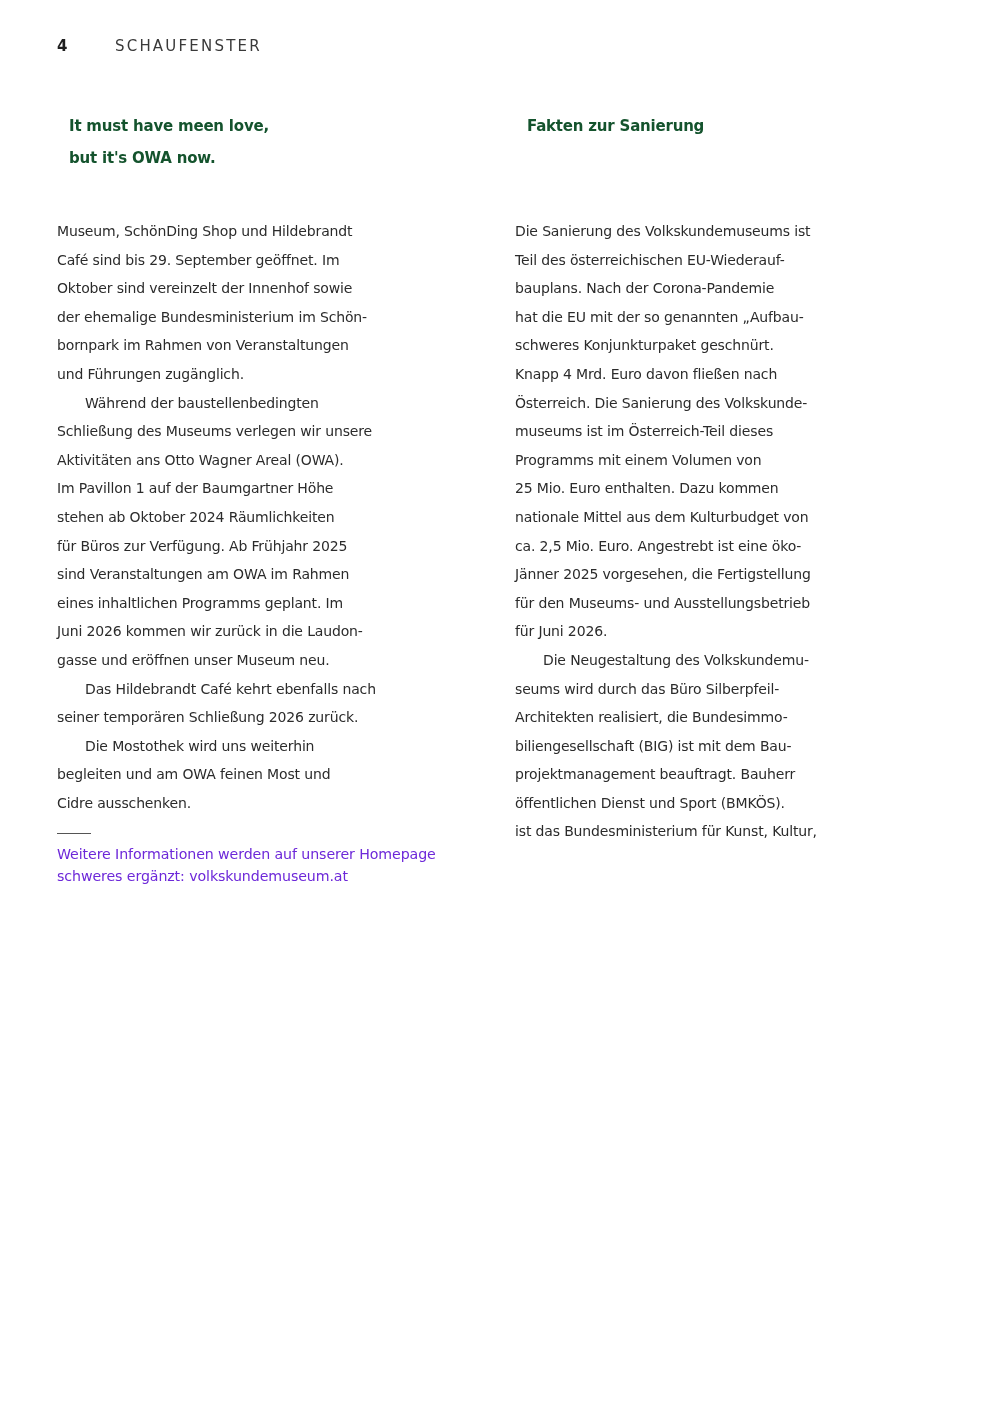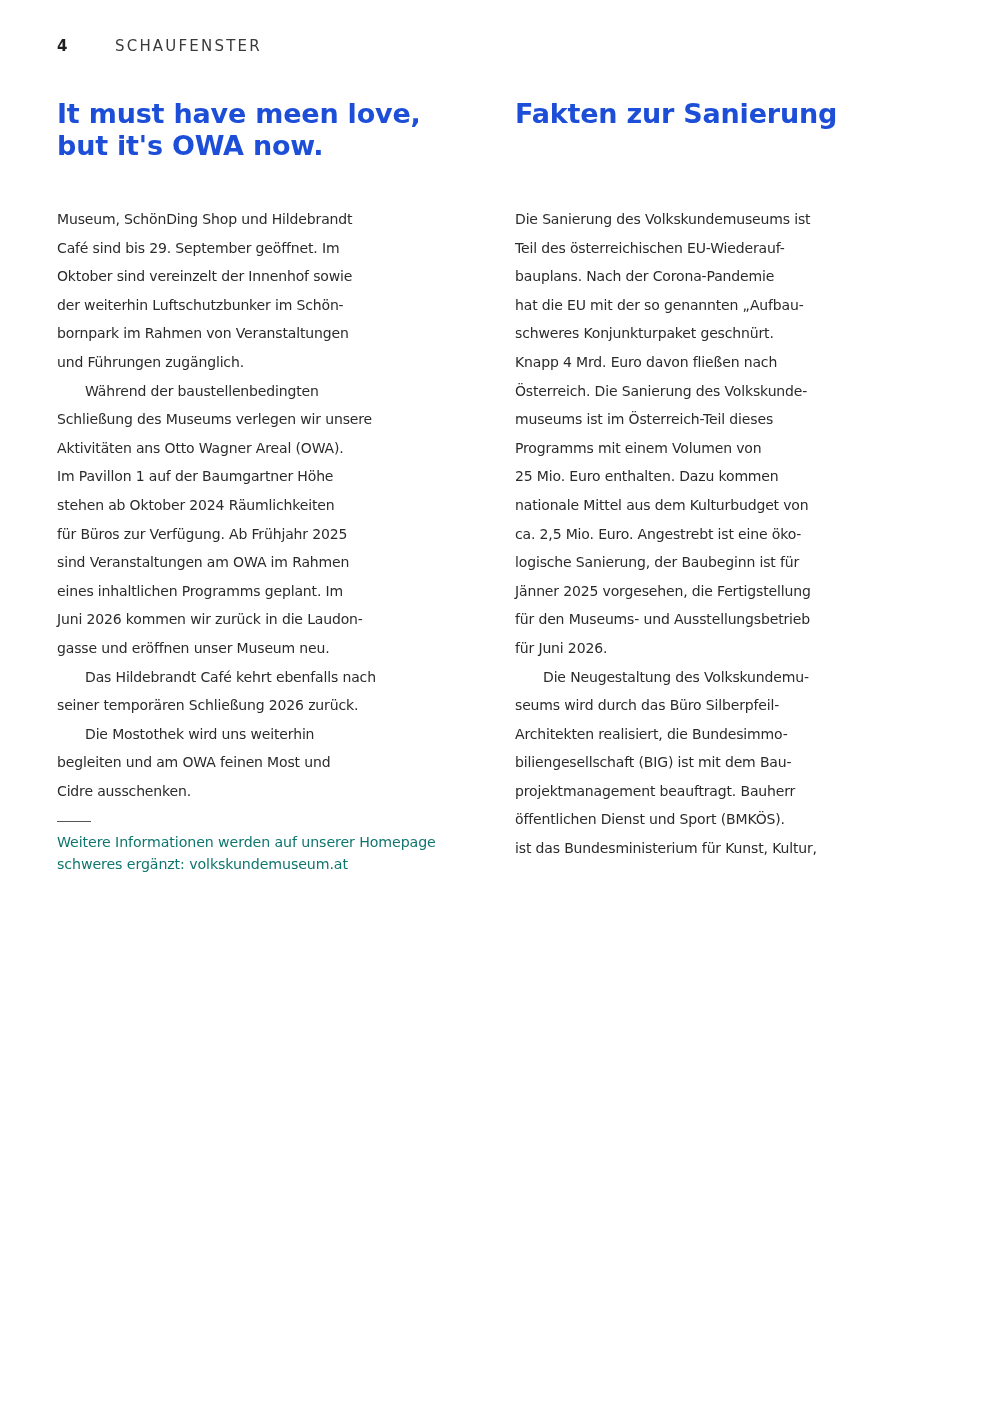--- a/index.html
+++ b/index.html
@@ -36,24 +36,24 @@
     }
     .column {
       position: absolute;
       top: 98px;
       width: 440px;
     }
     .col-left { left: 57px; }
     .col-right { left: 515px; }
     .headline {
       font-weight: bold;
-      font-size: 27px;
+      font-size: 15px;
       line-height: 32px;
-      color: #1d4ed8;
-      margin: 0;
+      color: #14532d;
+      margin: 12px;
       letter-spacing: -0.2px;
     }
     .body-text {
       font-size: 14px;
       line-height: 28.6px;
       color: #2b2b2b;
       letter-spacing: -0.15px;
     }
     .col-left .body-text { margin-top: 43px; }
     .col-right .body-text { margin-top: 43px; }
@@ -64,21 +64,21 @@
     .indent { padding-left: 28px; }
     .rule {
       width: 34px;
       height: 1px;
       background: #555555;
       margin-top: 16px;
     }
     .footnote {
       font-size: 14.2px;
       line-height: 21.5px;
-      color: #0f766e;
+      color: #6d28d9;
       margin-top: 10px;
       letter-spacing: -0.1px;
     }
   </style>
 </head>
 <body>
 
 <div class="header">
   <span class="page-number">4</span>
   <span class="section-name">SCHAUFENSTER</span>
@@ -87,21 +87,21 @@
 <div class="column col-left">
   <h1 class="headline">
     <span class="line">It must have meen love,</span>
     <span class="line">but it's OWA now.</span>
   </h1>
   <div class="body-text">
     <p style="margin:0">
       <span class="line">Museum, SchönDing Shop und Hildebrandt</span>
       <span class="line">Café sind bis 29. September geöffnet. Im</span>
       <span class="line">Oktober sind vereinzelt der Innenhof sowie</span>
-      <span class="line">der weiterhin Luftschutzbunker im Schön-</span>
+      <span class="line">der ehemalige Bundesministerium im Schön-</span>
       <span class="line">bornpark im Rahmen von Veranstaltungen</span>
       <span class="line">und Führungen zugänglich.</span>
     </p>
     <p style="margin:0">
       <span class="line indent">Während der baustellenbedingten</span>
       <span class="line">Schließung des Museums verlegen wir unsere</span>
       <span class="line">Aktivitäten ans Otto Wagner Areal (OWA).</span>
       <span class="line">Im Pavillon 1 auf der Baumgartner Höhe</span>
       <span class="line">stehen ab Oktober 2024 Räumlichkeiten</span>
       <span class="line">für Büros zur Verfügung. Ab Frühjahr 2025</span>
@@ -136,21 +136,20 @@
       <span class="line">bauplans. Nach der Corona-Pandemie</span>
       <span class="line">hat die EU mit der so genannten „Aufbau-</span>
       <span class="line">schweres Konjunkturpaket geschnürt.</span>
       <span class="line">Knapp 4 Mrd. Euro davon fließen nach</span>
       <span class="line">Österreich. Die Sanierung des Volkskunde-</span>
       <span class="line">museums ist im Österreich-Teil dieses</span>
       <span class="line">Programms mit einem Volumen von</span>
       <span class="line">25 Mio. Euro enthalten. Dazu kommen</span>
       <span class="line">nationale Mittel aus dem Kulturbudget von</span>
       <span class="line">ca. 2,5 Mio. Euro. Angestrebt ist eine öko-</span>
-      <span class="line">logische Sanierung, der Baubeginn ist für</span>
       <span class="line">Jänner 2025 vorgesehen, die Fertigstellung</span>
       <span class="line">für den Museums- und Ausstellungsbetrieb</span>
       <span class="line">für Juni 2026.</span>
     </p>
     <p style="margin:0">
       <span class="line indent">Die Neugestaltung des Volkskundemu-</span>
       <span class="line">seums wird durch das Büro Silberpfeil-</span>
       <span class="line">Architekten realisiert, die Bundesimmo-</span>
       <span class="line">biliengesellschaft (BIG) ist mit dem Bau-</span>
       <span class="line">projektmanagement beauftragt. Bauherr</span>

